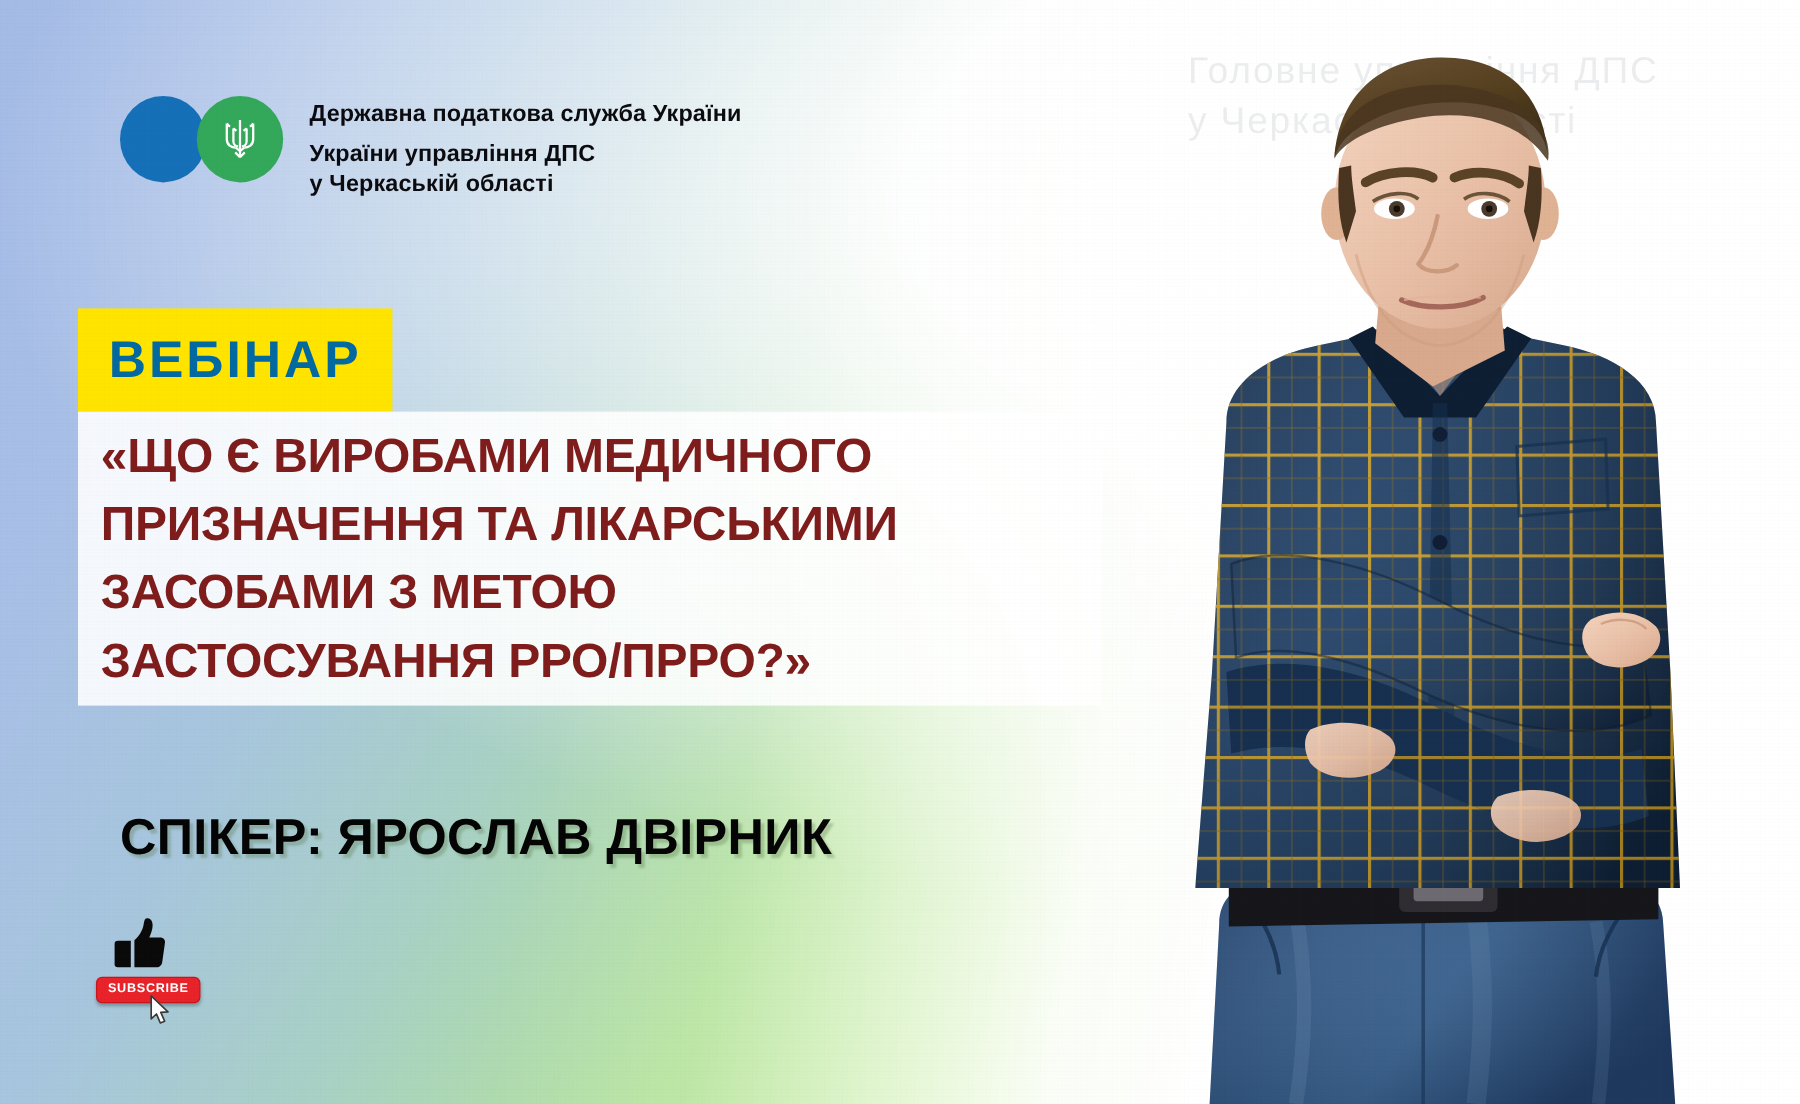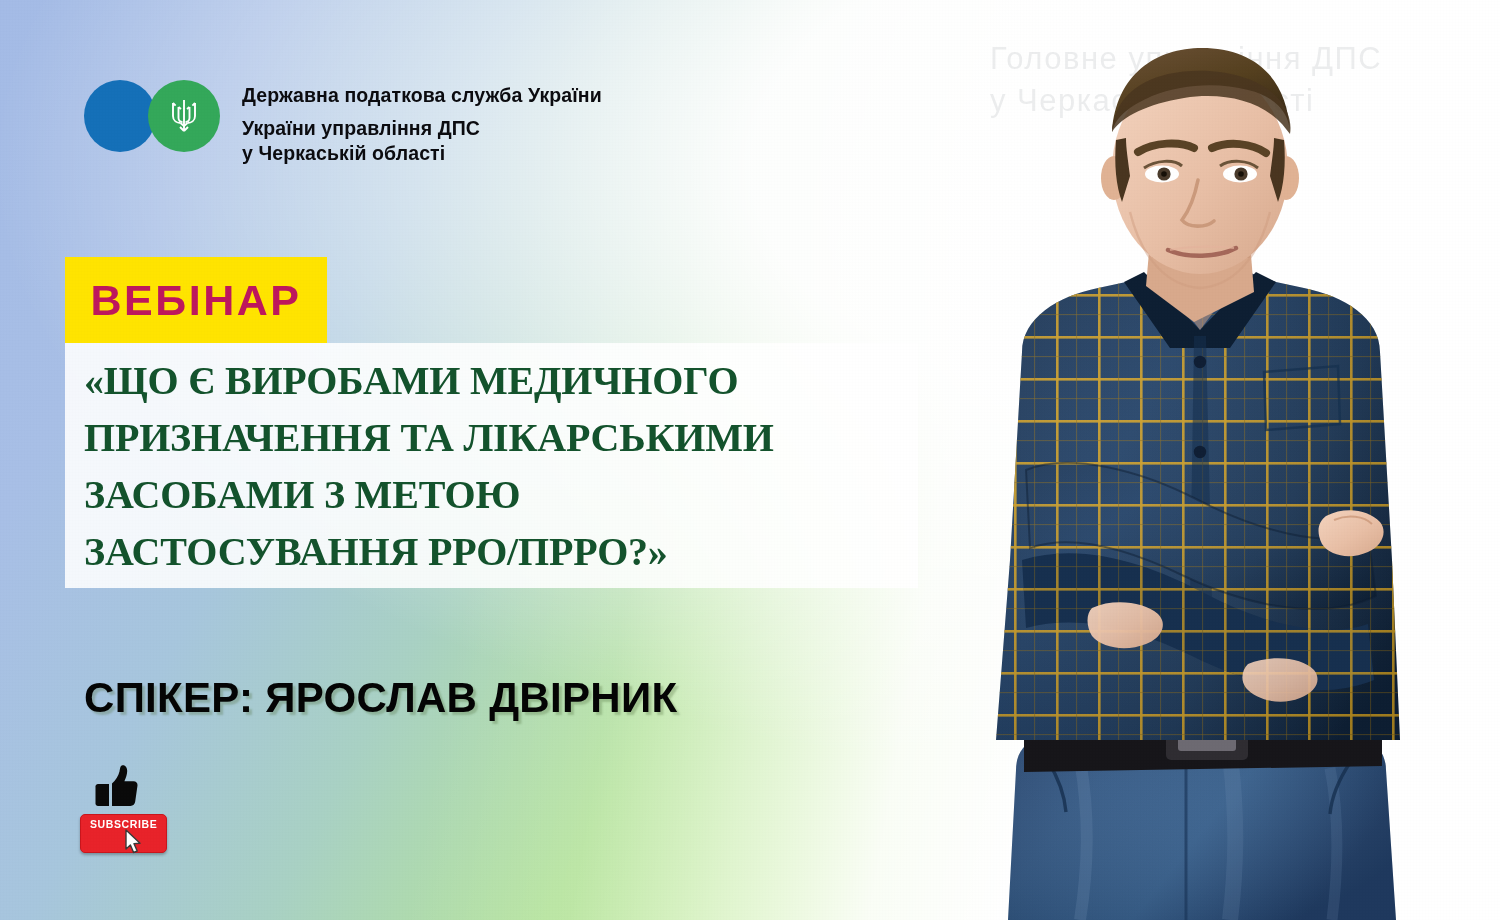--- a/index.html
+++ b/index.html
@@ -78,21 +78,21 @@
     line-height: 42px;
     letter-spacing: 1.5px;
     white-space: pre-line;
     filter: blur(0.6px);
     user-select: none;
   }
 
   
   .logo-block {
     position: absolute;
-    left: 84px;
+    left: 100px;
     top: 80px;
     display: flex;
     align-items: flex-start;
   }
   .logo-marks {
     position: relative;
     width: 136px;
     height: 72px;
     flex: 0 0 auto;
   }
@@ -149,21 +149,21 @@
     height: 86px;
     background: #ffe400;
     display: flex;
     align-items: center;
     justify-content: center;
   }
   .badge-webinar span {
     font-size: 43px;
     font-weight: 800;
     letter-spacing: 2.5px;
-    color: #be185d;
+    color: #0369a1;
     line-height: 1;
   }
 
   
   .title-panel {
     position: absolute;
     left: 65px;
     top: 343px;
     width: 853px;
     height: 245px;
@@ -171,29 +171,28 @@
   }
   .title-text {
     position: absolute;
     left: 84px;
     top: 352px;
     width: 840px;
     font-size: 40px;
     font-weight: 800;
     line-height: 57px;
     letter-spacing: -0.2px;
-    color: #14532d;
+    color: #7f1d1d;
     white-space: pre-line;
-    font-family: Liberation Serif, serif;
   }
 
   
   .speaker-line {
     position: absolute;
-    left: 84px;
+    left: 100px;
     top: 674px;
     font-size: 42px;
     font-weight: 800;
     letter-spacing: 0.3px;
     color: #050505;
     text-shadow: 3px 3px 2px rgba(80,110,60,0.30);
     white-space: nowrap;
   }
 
   
@@ -214,21 +213,21 @@
     position: absolute;
     left: 12px;
     top: 0px;
   }
   .subscribe-btn {
     position: absolute;
     left: 0px;
     top: 52px;
     background: #e8232a;
     border-radius: 5px;
-    padding: 4px 9px 22px 9px;
+    padding: 4px 9px 5px 9px;
     box-shadow: 0 2px 3px rgba(0,0,0,0.28);
     border: 1px solid #c9161d;
   }
   .subscribe-btn span {
     display: block;
     color: #ffffff;
     font-size: 10.5px;
     font-weight: 800;
     letter-spacing: 0.6px;
     line-height: 11px;

